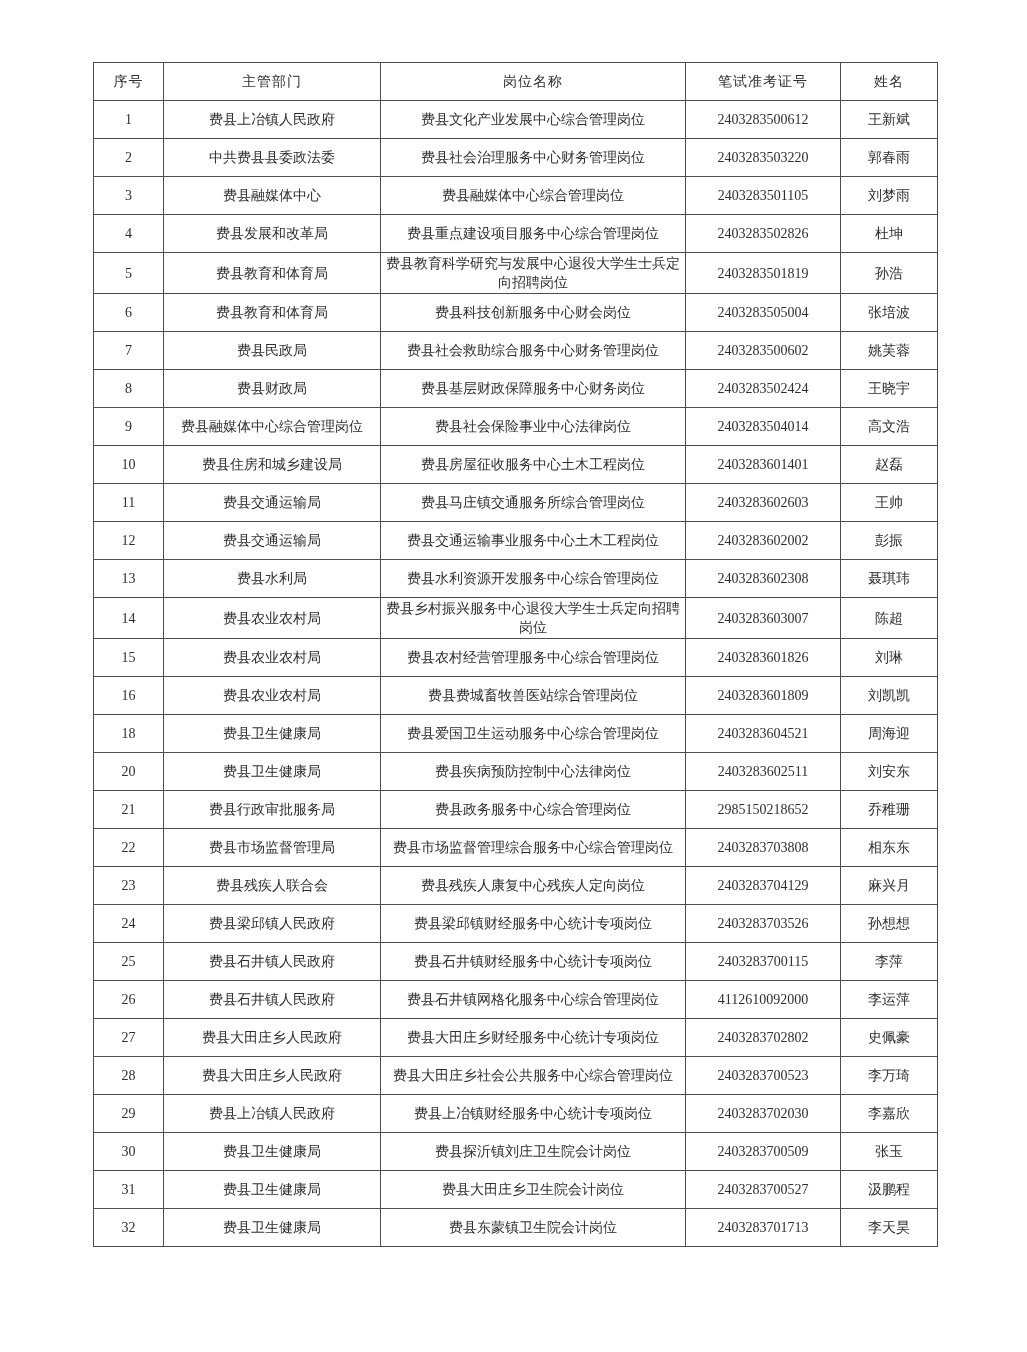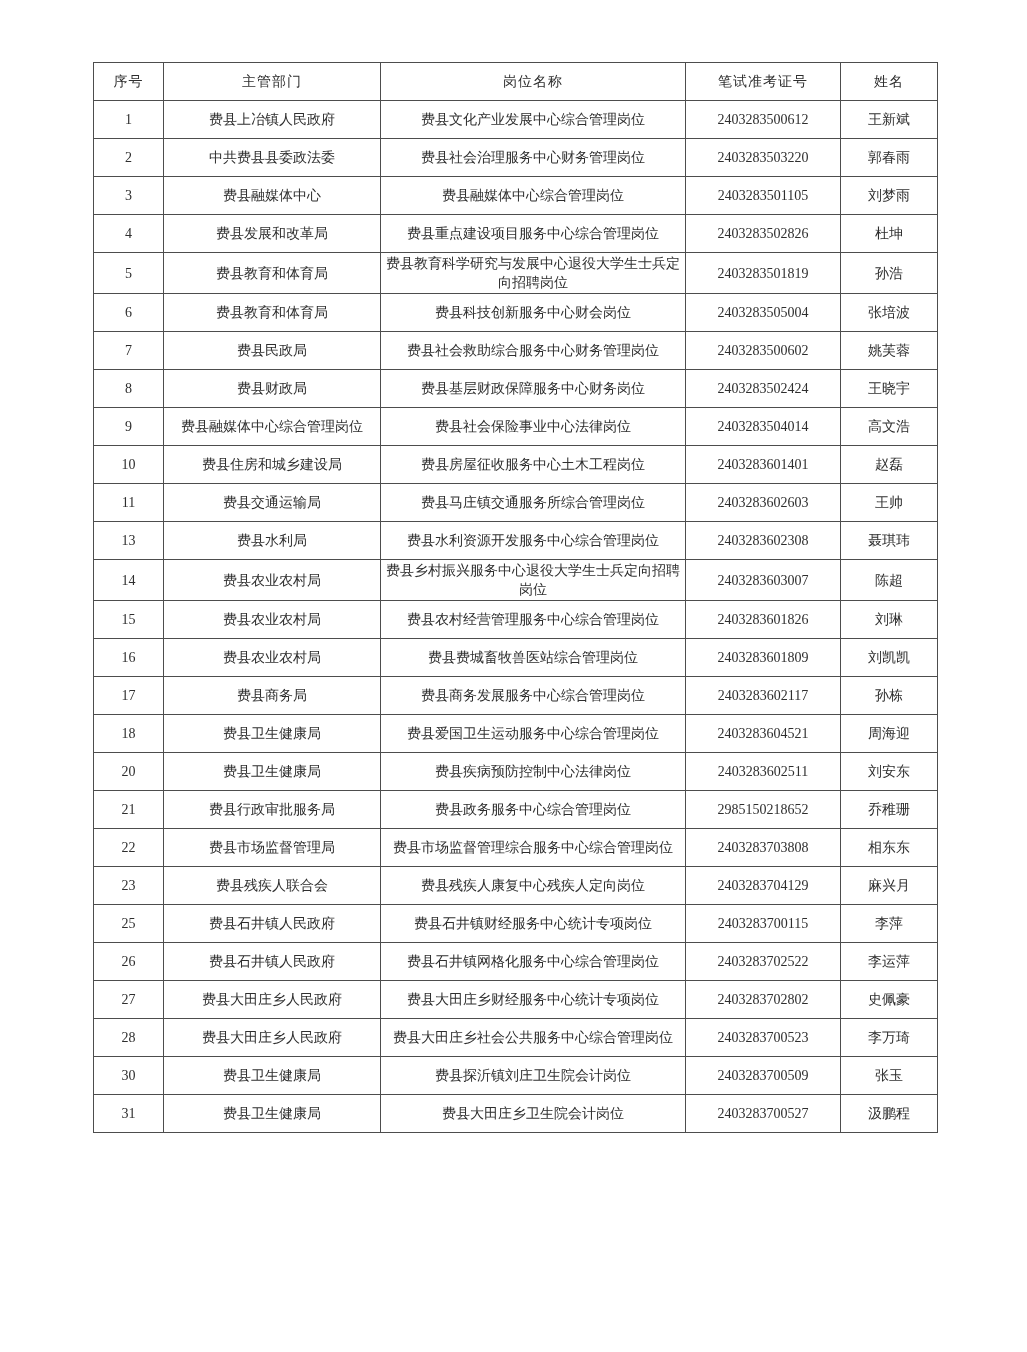--- a/index.html
+++ b/index.html
@@ -140,20 +140,27 @@
           <td>赵磊</td>
         </tr>
         <tr>
           <td>11</td>
           <td>费县交通运输局</td>
           <td>费县马庄镇交通服务所综合管理岗位</td>
           <td>2403283602603</td>
           <td>王帅</td>
         </tr>
         <tr>
+          <td>12</td>
+          <td>费县交通运输局</td>
+          <td>费县交通运输事业服务中心土木工程岗位</td>
+          <td>2403283602002</td>
+          <td>彭振</td>
+        </tr>
+        <tr>
           <td>13</td>
           <td>费县水利局</td>
           <td>费县水利资源开发服务中心综合管理岗位</td>
           <td>2403283602308</td>
           <td>聂琪玮</td>
         </tr>
         <tr>
           <td>14</td>
           <td>费县农业农村局</td>
           <td>费县乡村振兴服务中心退役大学生士兵定向招聘岗位</td>
@@ -168,27 +175,20 @@
           <td>刘琳</td>
         </tr>
         <tr>
           <td>16</td>
           <td>费县农业农村局</td>
           <td>费县费城畜牧兽医站综合管理岗位</td>
           <td>2403283601809</td>
           <td>刘凯凯</td>
         </tr>
         <tr>
-          <td>17</td>
-          <td>费县商务局</td>
-          <td>费县商务发展服务中心综合管理岗位</td>
-          <td>2403283602117</td>
-          <td>孙栋</td>
-        </tr>
-        <tr>
           <td>18</td>
           <td>费县卫生健康局</td>
           <td>费县爱国卫生运动服务中心综合管理岗位</td>
           <td>2403283604521</td>
           <td>周海迎</td>
         </tr>
         <tr>
           <td>20</td>
           <td>费县卫生健康局</td>
           <td>费县疾病预防控制中心法律岗位</td>
@@ -210,56 +210,77 @@
           <td>相东东</td>
         </tr>
         <tr>
           <td>23</td>
           <td>费县残疾人联合会</td>
           <td>费县残疾人康复中心残疾人定向岗位</td>
           <td>2403283704129</td>
           <td>麻兴月</td>
         </tr>
         <tr>
+          <td>24</td>
+          <td>费县梁邱镇人民政府</td>
+          <td>费县梁邱镇财经服务中心统计专项岗位</td>
+          <td>2403283703526</td>
+          <td>孙想想</td>
+        </tr>
+        <tr>
           <td>25</td>
           <td>费县石井镇人民政府</td>
           <td>费县石井镇财经服务中心统计专项岗位</td>
           <td>2403283700115</td>
           <td>李萍</td>
         </tr>
         <tr>
           <td>26</td>
           <td>费县石井镇人民政府</td>
           <td>费县石井镇网格化服务中心综合管理岗位</td>
-          <td>2403283702522</td>
+          <td>4112610092000</td>
           <td>李运萍</td>
         </tr>
         <tr>
           <td>27</td>
           <td>费县大田庄乡人民政府</td>
           <td>费县大田庄乡财经服务中心统计专项岗位</td>
           <td>2403283702802</td>
           <td>史佩豪</td>
         </tr>
         <tr>
           <td>28</td>
           <td>费县大田庄乡人民政府</td>
           <td>费县大田庄乡社会公共服务中心综合管理岗位</td>
           <td>2403283700523</td>
           <td>李万琦</td>
         </tr>
         <tr>
+          <td>29</td>
+          <td>费县上冶镇人民政府</td>
+          <td>费县上冶镇财经服务中心统计专项岗位</td>
+          <td>2403283702030</td>
+          <td>李嘉欣</td>
+        </tr>
+        <tr>
           <td>30</td>
           <td>费县卫生健康局</td>
           <td>费县探沂镇刘庄卫生院会计岗位</td>
           <td>2403283700509</td>
           <td>张玉</td>
         </tr>
         <tr>
           <td>31</td>
           <td>费县卫生健康局</td>
           <td>费县大田庄乡卫生院会计岗位</td>
           <td>2403283700527</td>
           <td>汲鹏程</td>
+        </tr>
+        <tr>
+          <td>32</td>
+          <td>费县卫生健康局</td>
+          <td>费县东蒙镇卫生院会计岗位</td>
+          <td>2403283701713</td>
+          <td>李天昊</td>
         </tr>
       </tbody>
   </table>
 </div>
 
 </body></html>

